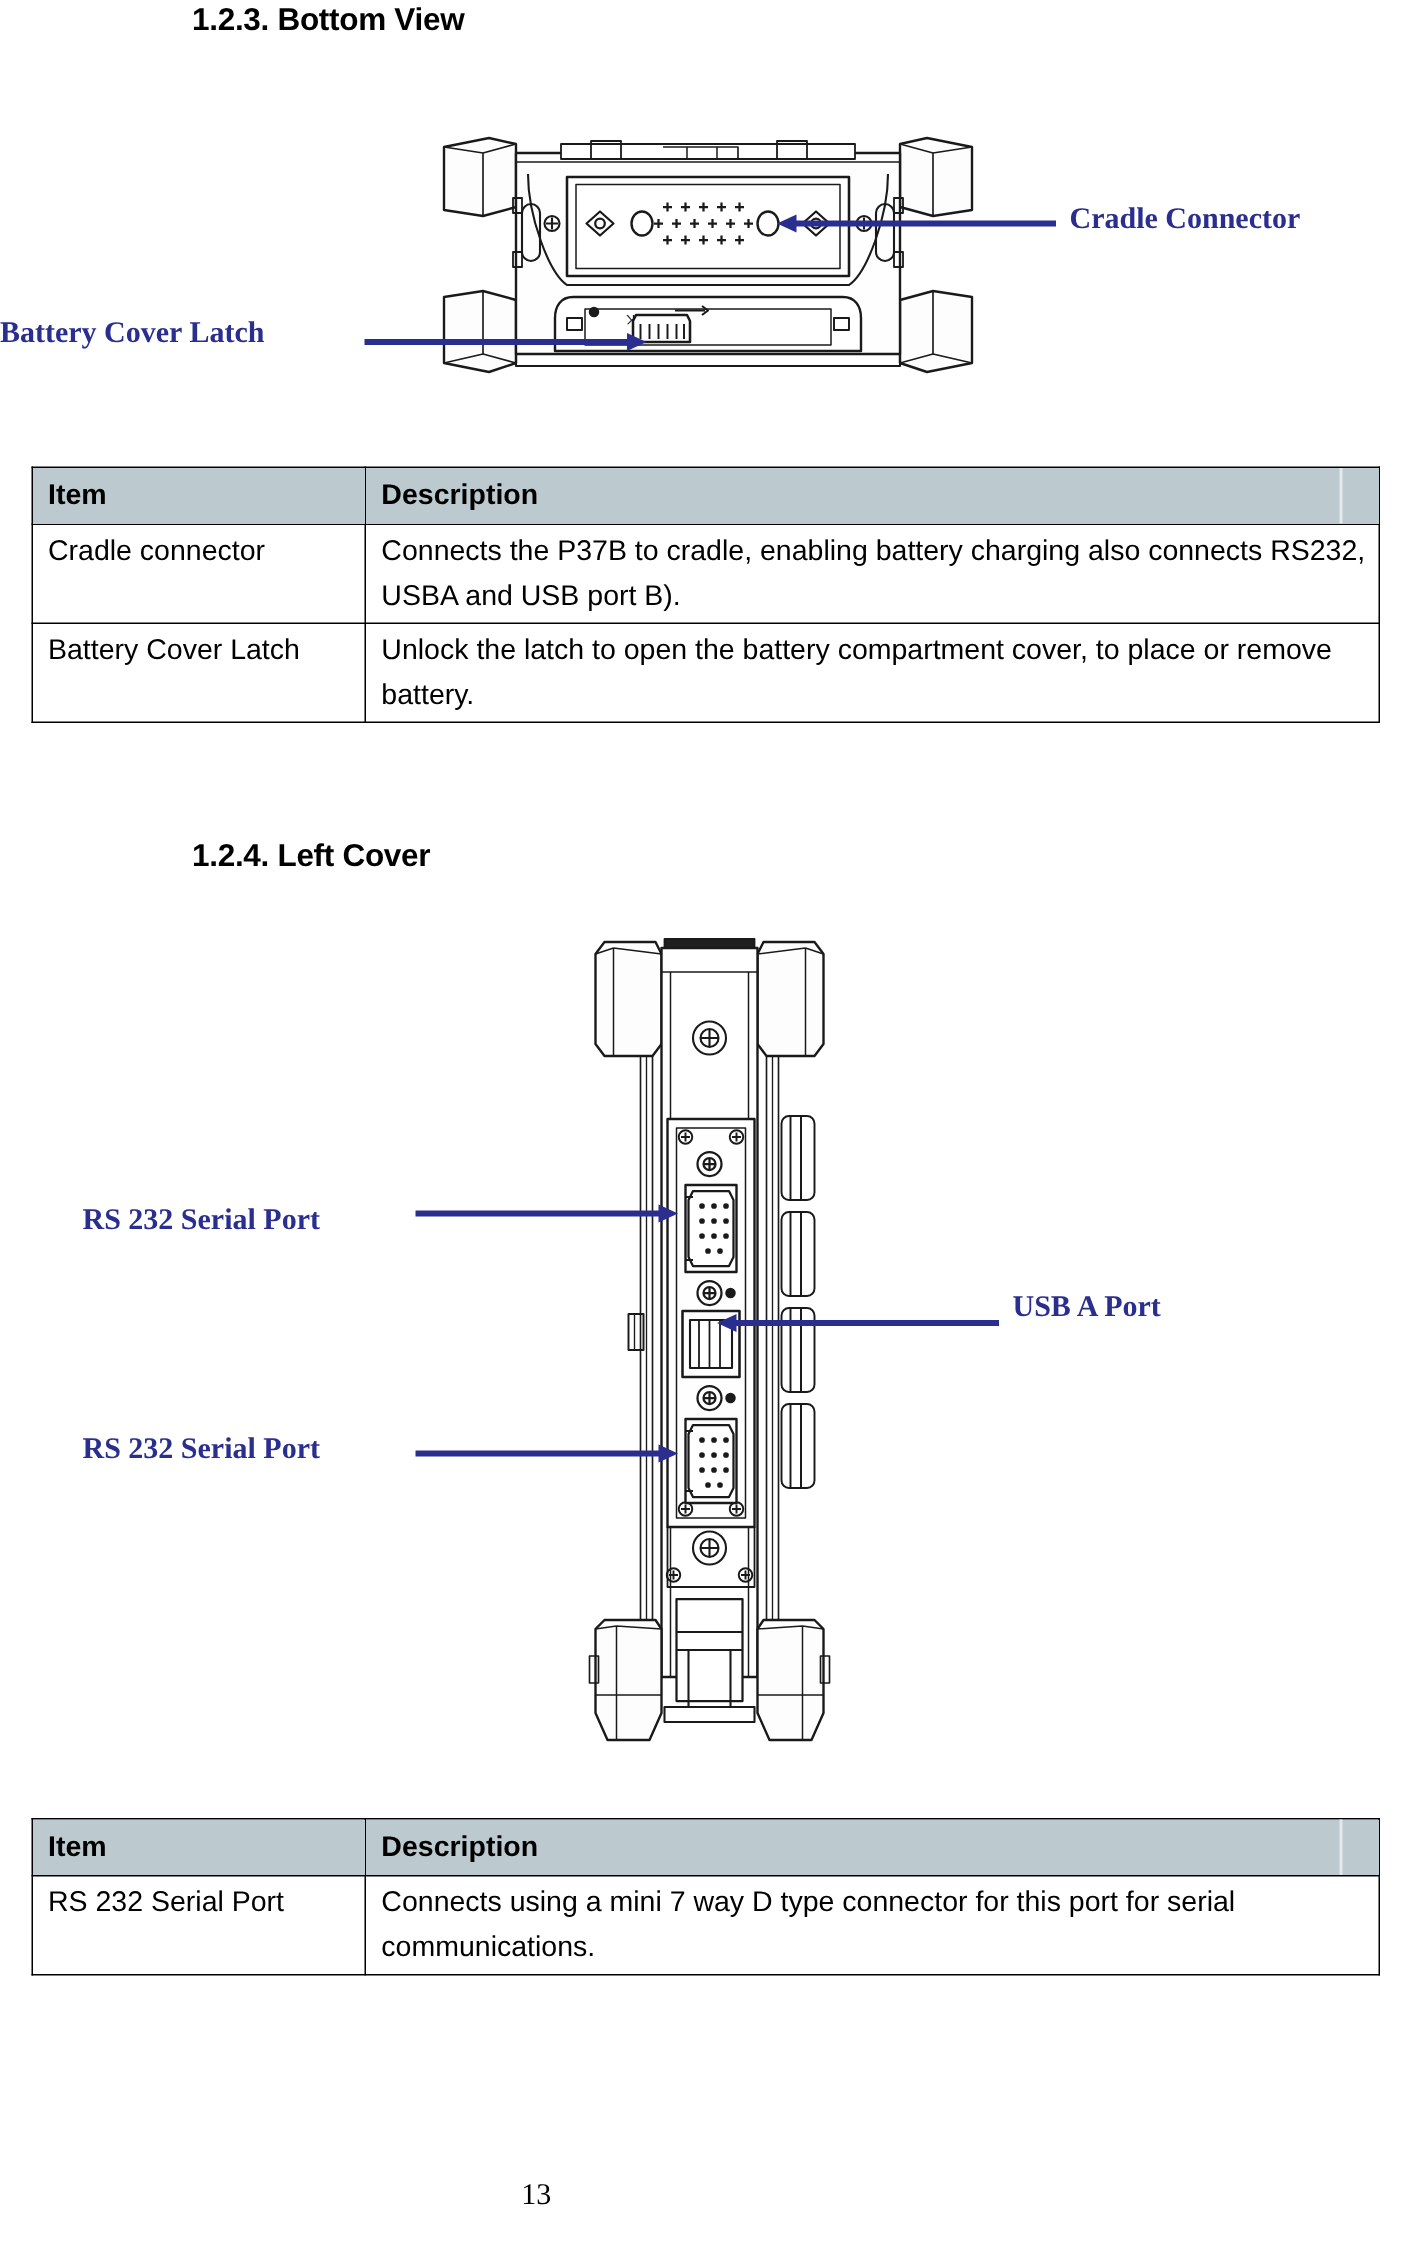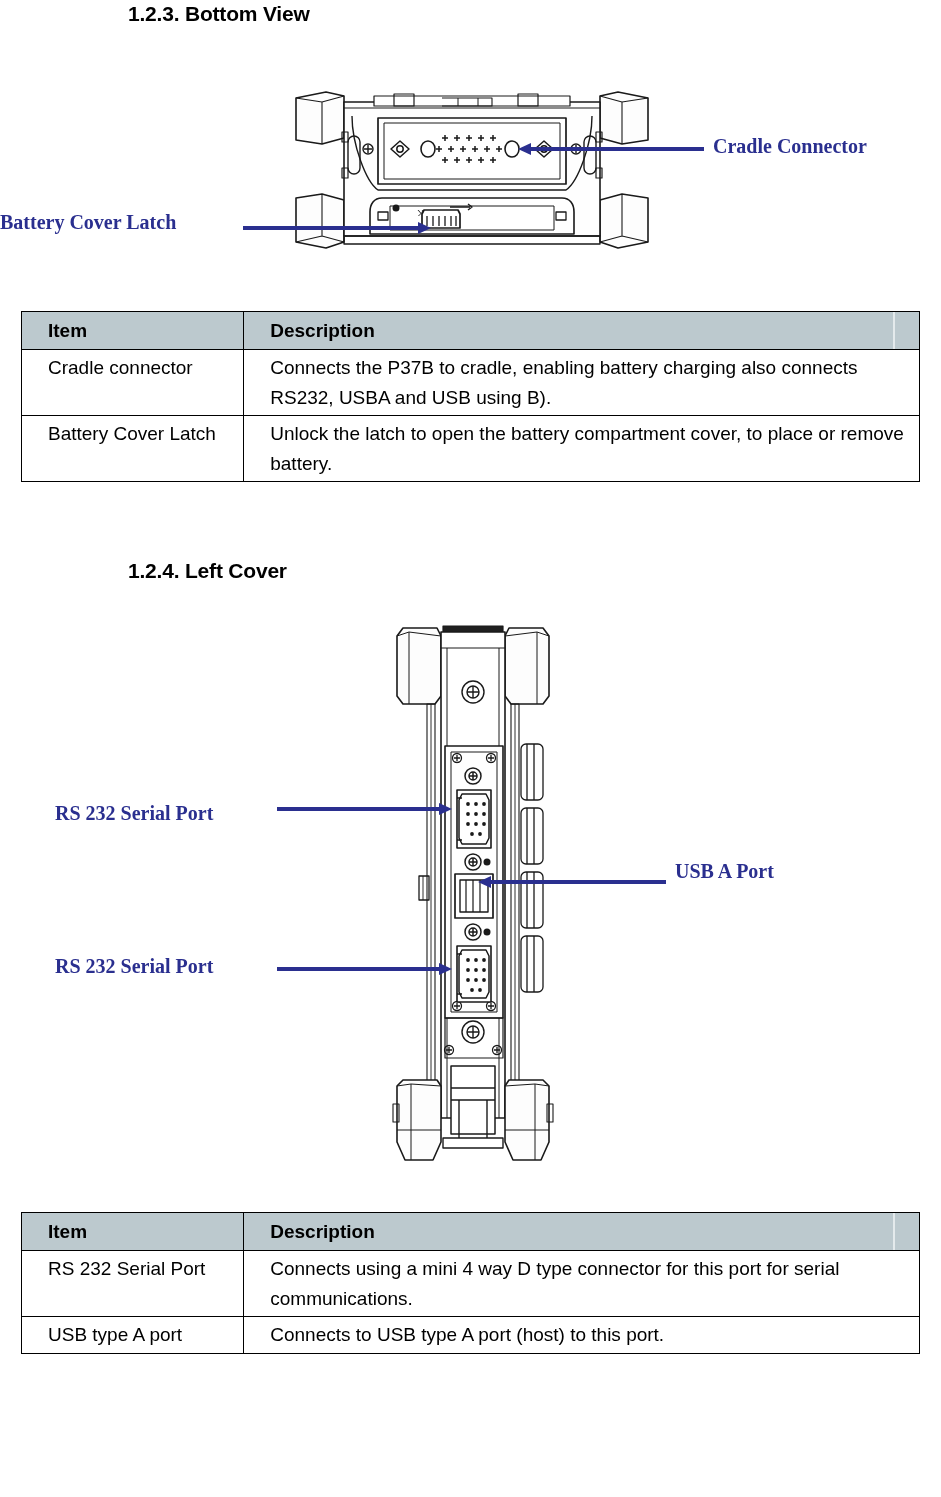--- a/index.html
+++ b/index.html
@@ -90,21 +90,21 @@
   table.spec-table {
     position: absolute;
     border-collapse: collapse;
     table-layout: fixed;
     font-family: "Liberation Sans", sans-serif;
     font-size: 19px;
     color: #000;
   }
   table.spec-table td, table.spec-table th {
     border: 1px solid #000000;
-    padding: 3px 8px 3px 26px;
+    padding: 3px 8px 3px 10px;
     vertical-align: top;
     text-align: left;
     font-weight: normal;
     line-height: 1.55;
   }
   table.spec-table thead th {
     background: #BCC9CE;
     font-weight: bold;
     font-size: 19px;
     padding-top: 4px;
@@ -266,21 +266,21 @@
       </colgroup>
     <thead>
       <tr>
         <th class="hdr-item">Item</th>
         <th class="hdr-desc">Description</th>
       </tr>
     </thead>
     <tbody>
       <tr>
         <td>Cradle connector</td>
-        <td>Connects the P37B to cradle, enabling battery charging also connects RS232, USBA and USB using B).</td>
+        <td>Connects the P37B to cradle, enabling battery charging also connects RS232, USBA and USB port B).</td>
       </tr>
       <tr>
         <td>Battery Cover Latch</td>
         <td>Unlock the latch to open the battery compartment cover, to place or remove battery.</td>
       </tr>
     </tbody>
   </table>
 
   <div class="heading" id="heading-left-view">1.2.4. Left Cover</div>
 
@@ -450,23 +450,20 @@
       </colgroup>
     <thead>
       <tr>
         <th class="hdr-item">Item</th>
         <th class="hdr-desc">Description</th>
       </tr>
     </thead>
     <tbody>
       <tr>
         <td>RS 232 Serial Port</td>
-        <td>Connects using a mini 4 way D type connector for this  port for serial communications.</td>
-      </tr>
-      <tr>
-        <td>USB type A port</td>
-        <td>Connects to USB type A port (host) to this port.</td>
+        <td>Connects using a mini 7 way D type connector for this  port for serial communications.</td>
       </tr>
     </tbody>
   </table>
 
+  <div id="page-number">13</div>
 
 </div>
 
 </body></html>

